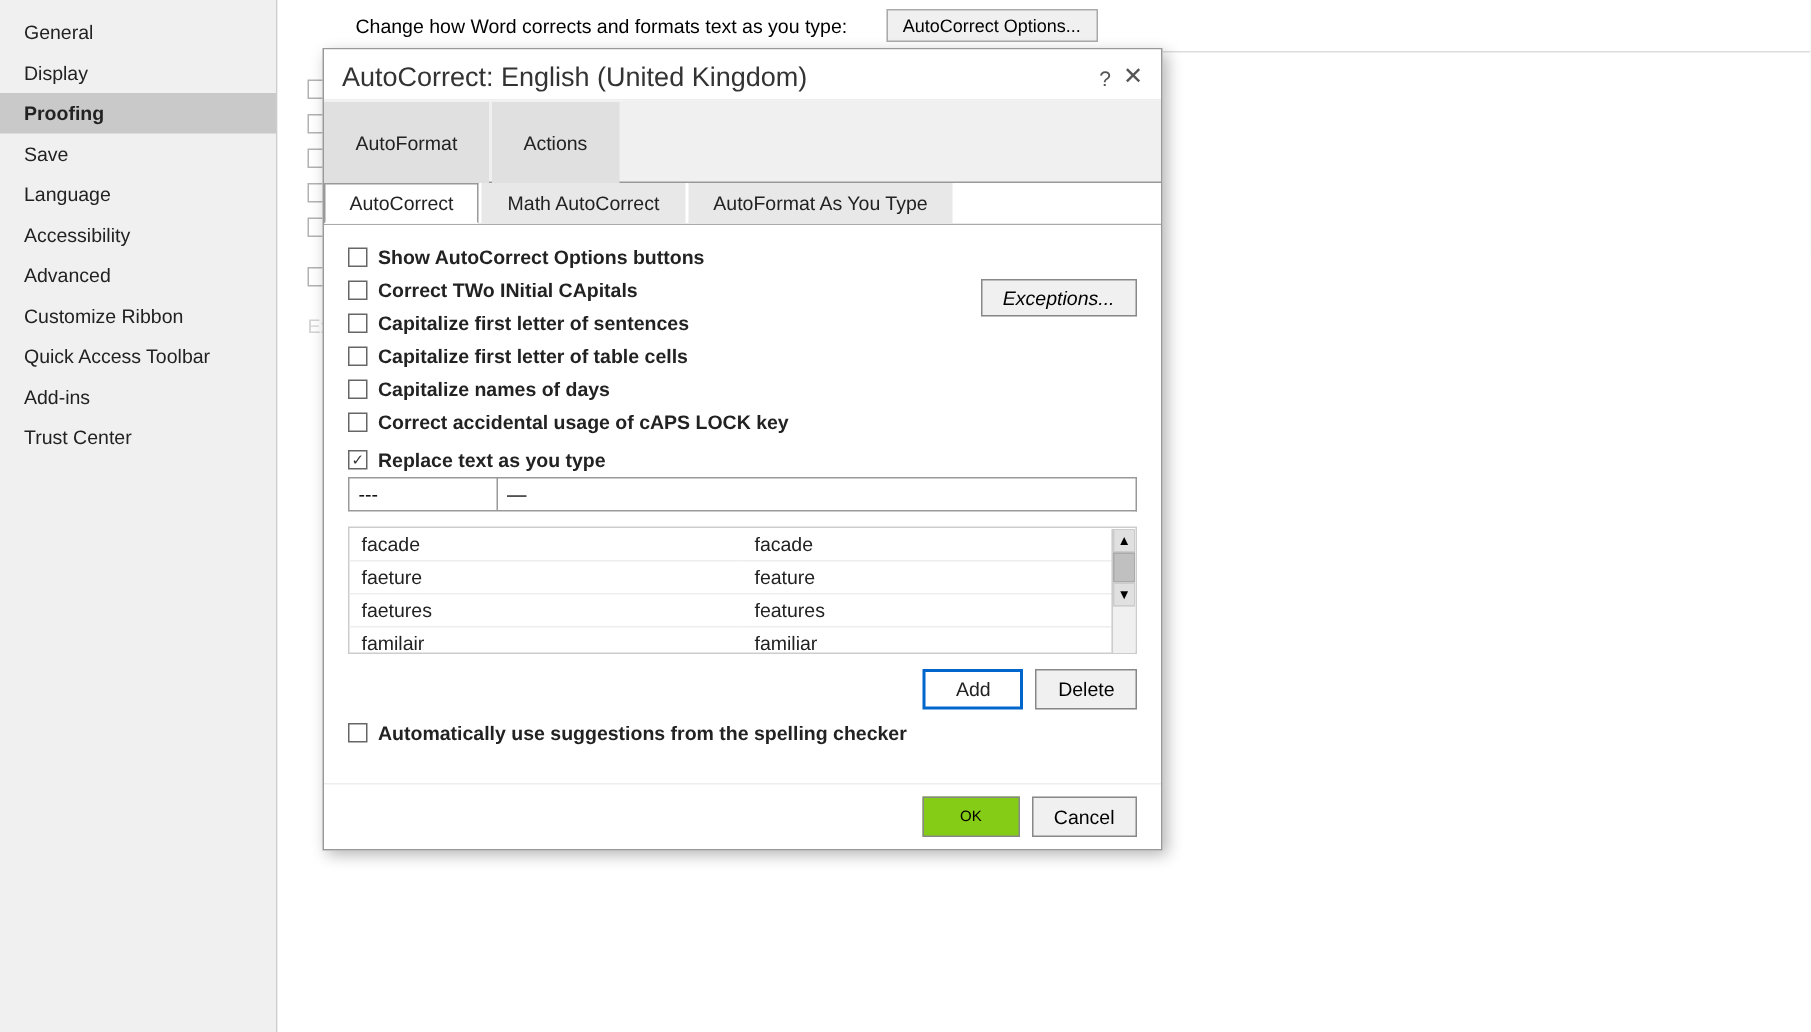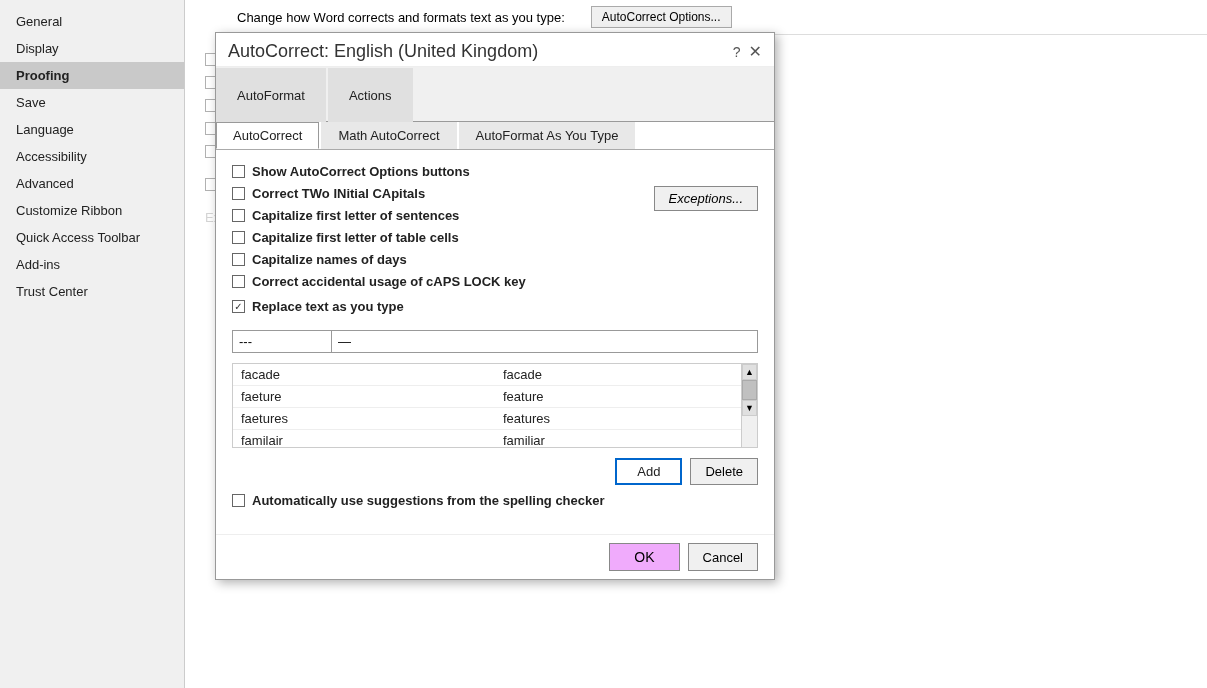--- a/index.html
+++ b/index.html
@@ -207,21 +207,21 @@
       font-size: 13px;
       font-style: italic;
     }
 
     
     .replace-section { margin-top: 10px; }
     .replace-checkbox-row {
       display: flex;
       align-items: center;
       gap: 7px;
-      margin-bottom: 16px;
+      margin-bottom: 4px;
     }
     .radio-group {
       display: flex;
       align-items: center;
       gap: 12px;
       margin-left: 10px;
     }
     .radio-option {
       display: flex;
       align-items: center;
@@ -354,24 +354,24 @@
     
     .dialog-action-row {
       display: flex;
       gap: 8px;
       justify-content: flex-end;
       padding: 8px 16px;
       border-top: 1px solid #eee;
     }
     .btn-ok {
       padding: 5px 24px;
-      background: #f0abfc;
+      background: #84cc16;
       border: 1px solid #888;
       cursor: pointer;
-      font-size: 14px;
+      font-size: 10px;
     }
     .btn-cancel {
       padding: 5px 14px;
       background: #f0f0f0;
       border: 1px solid #888;
       cursor: pointer;
       font-size: 13px;
     }
   </style>
 </head>

